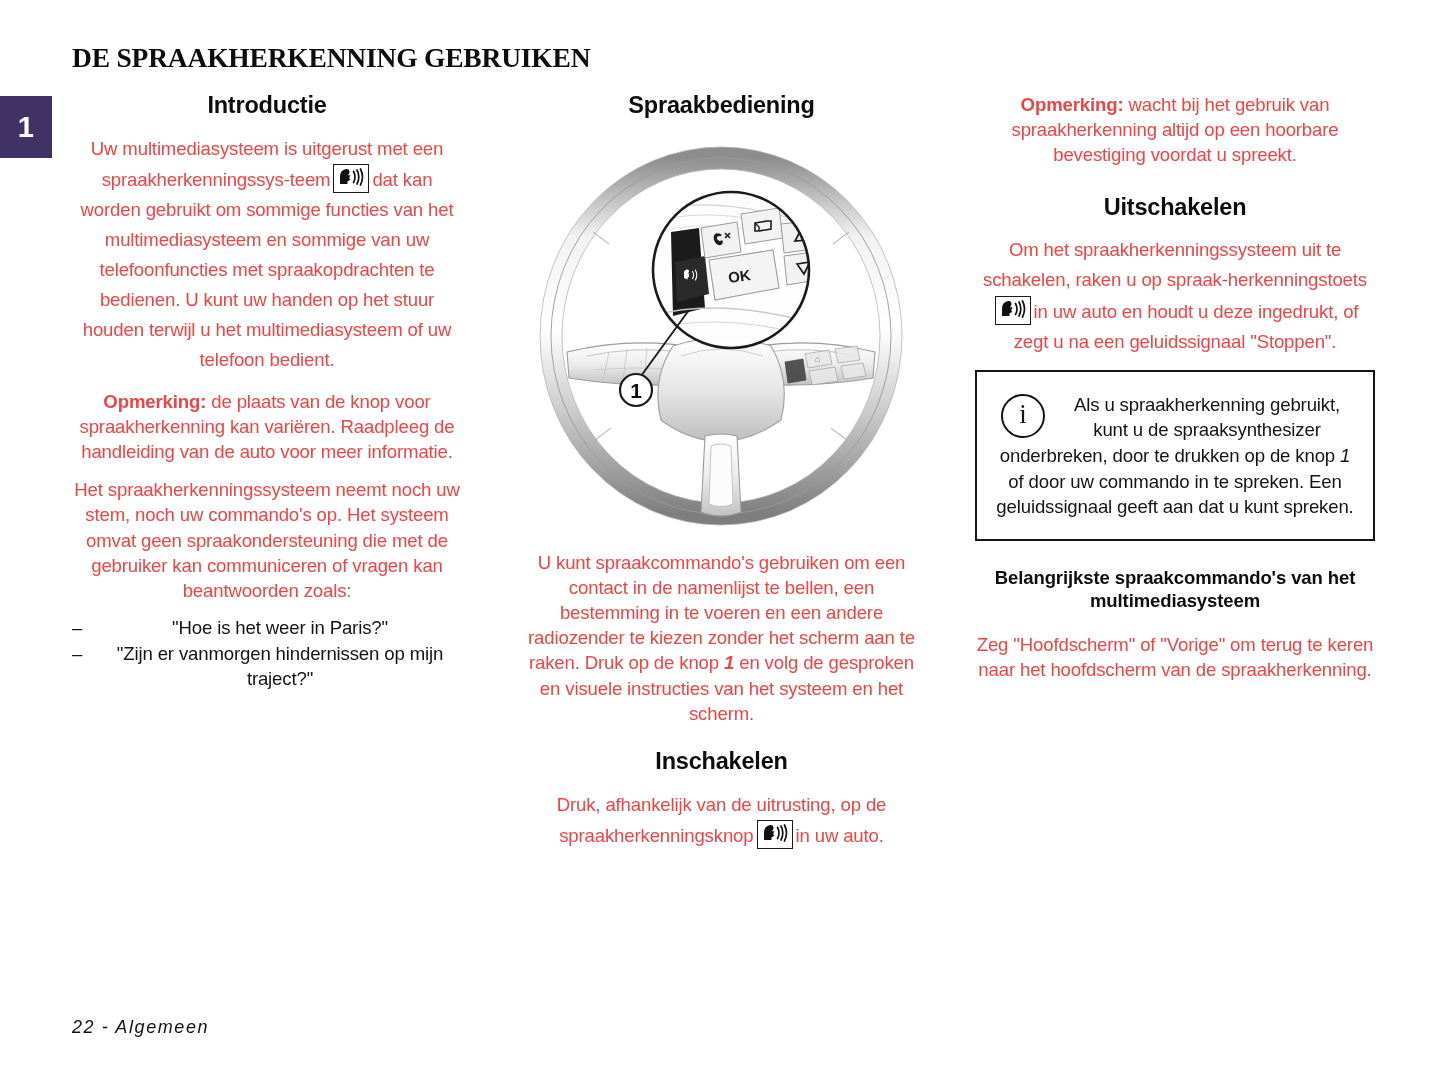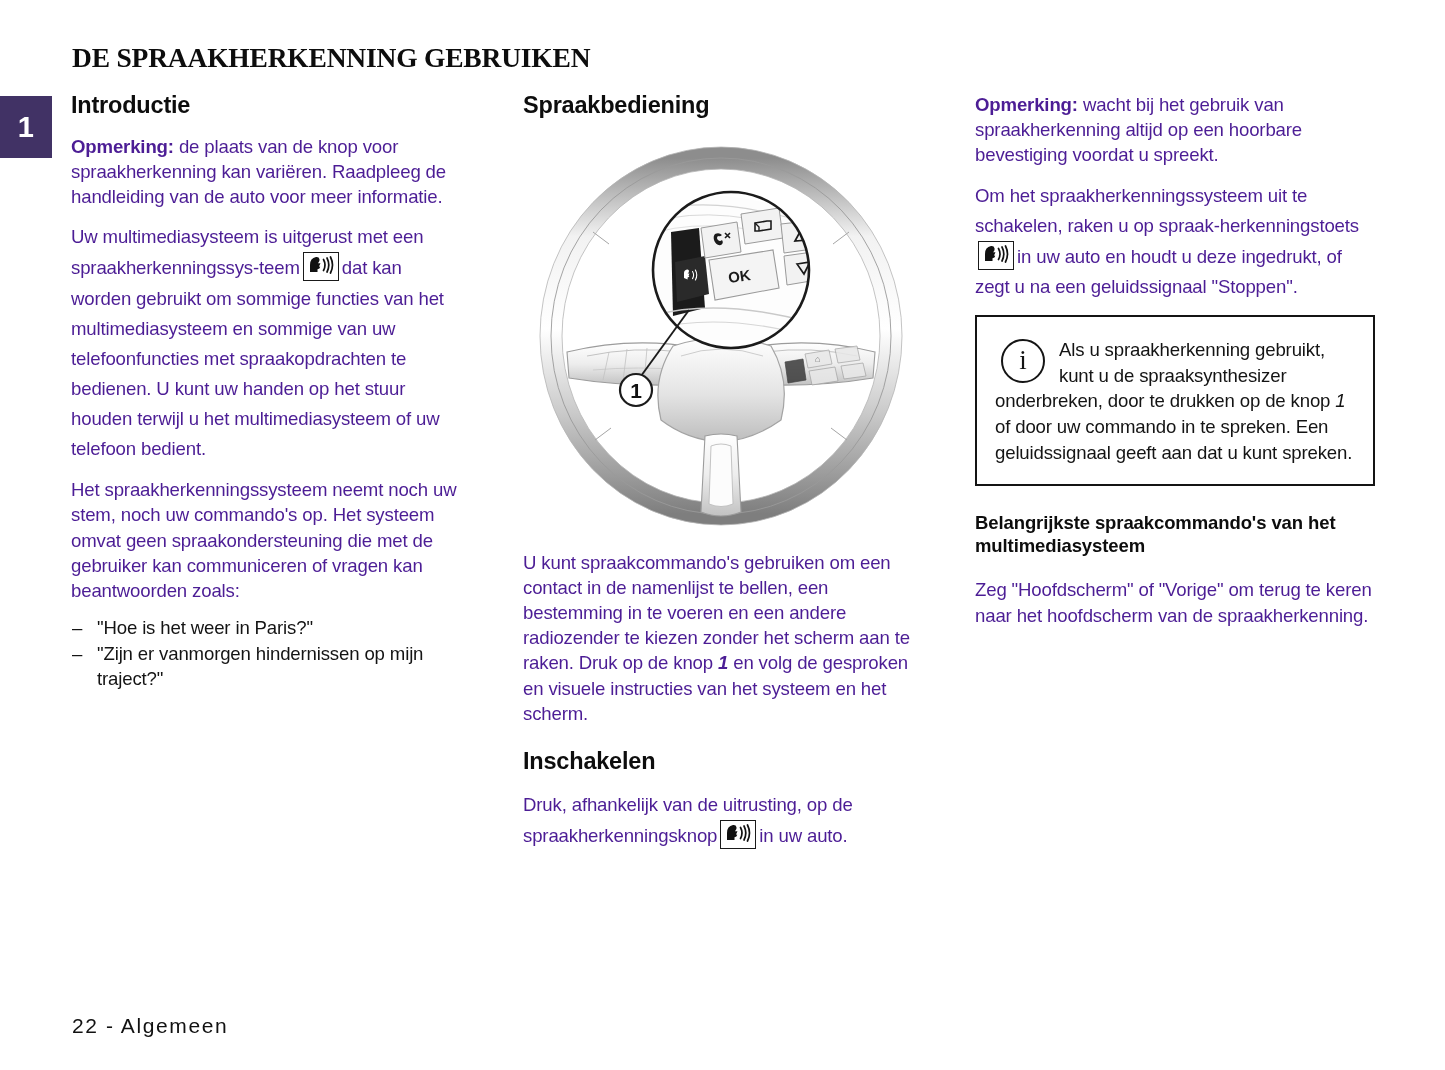--- a/index.html
+++ b/index.html
@@ -46,20 +46,21 @@
     letter-spacing: -0.2px;
     color: #0d0d0d;
     white-space: nowrap;
     font-family: Liberation Serif, serif;
   }
 
   
   .col {
     position: absolute;
     top: 92px;
+    text-align: center;
   }
   .col-left   { left: 71px;  width: 392px; }
   .col-mid    { left: 523px; width: 397px; }
   .col-right  { left: 975px; width: 400px; }
 
   h2.sec {
     font-size: 23.5px;
     font-weight: bold;
     letter-spacing: -0.2px;
     color: #0d0d0d;
@@ -74,21 +75,21 @@
     letter-spacing: -0.1px;
     color: #0d0d0d;
     margin: 0 0 20px 0;
     line-height: 1.22;
   }
 
   p.body {
     font-size: 18.6px;
     line-height: 1.355;
     margin: 0 0 13px 0;
-    color: #4c1d95;
+    color: #ef4444;
     letter-spacing: -0.15px;
   }
   p.body:last-child { margin-bottom: 0; }
   p.body b { font-weight: bold; }
   p.body i.num { font-style: italic; font-weight: bold; }
 
   ul.dash {
     list-style: none;
     margin: 2px 0 0 0;
     padding: 0;
@@ -162,48 +163,49 @@
     line-height: 1;
     font-family: "Liberation Serif", serif;
   }
   .info-circle span { transform: translateY(-1px); }
 
   
   .footer {
     position: absolute;
     left: 72px;
     bottom: 32px;
-    font-size: 21px;
+    font-size: 18px;
     letter-spacing: 1.6px;
     color: #111111;
+    font-style: italic;
   }
 </style>
 </head>
 <body>
 
 <div class="page">
 
   <div class="chapter-tab">
     <span>1</span>
   </div>
 
   <div class="page-title">DE SPRAAKHERKENNING GEBRUIKEN</div>
 
   <div class="col col-left">
 
     <h2 class="sec">Introductie</h2>
-
-    <p class="body"><b>Opmerking:</b><span> de plaats van de knop voor spraakherkenning kan variëren. Raadpleeg de handleiding van de auto voor meer informatie.</span></p>
 
     <p class="body with-icon"><span>Uw multimediasysteem is uitgerust met een spraakherkenningssys-teem</span><span class="vr-icon"><svg width="31" height="24" viewBox="0 0 31 24">
             <path d="M6 19 L6 12 Q6 5 12 4 Q15 3.6 15.5 6.2 Q16 8.6 14 10.2 L16.5 10.2 L15 13.5 L16.3 13.8 Q15.9 16 13.5 16.2 L13.5 19 Z" fill="#111"></path>
             <path d="M19.5 6.5 Q22.5 12 19.5 17.5" stroke="#111" stroke-width="1.7" fill="none" stroke-linecap="round"></path>
             <path d="M23 5 Q26.6 12 23 19" stroke="#111" stroke-width="1.7" fill="none" stroke-linecap="round"></path>
             <path d="M26.5 4 Q30.5 12 26.5 20" stroke="#111" stroke-width="1.7" fill="none" stroke-linecap="round"></path>
           </svg></span><span>dat kan worden gebruikt om sommige functies van het multimediasysteem en sommige van uw telefoonfuncties met spraakopdrachten te bedienen. U kunt uw handen op het stuur houden terwijl u het multimediasysteem of uw telefoon bedient.</span></p>
+
+    <p class="body"><b>Opmerking:</b><span> de plaats van de knop voor spraakherkenning kan variëren. Raadpleeg de handleiding van de auto voor meer informatie.</span></p>
 
     <p class="body">Het spraakherkenningssysteem neemt noch uw stem, noch uw commando's op. Het systeem omvat geen spraakondersteuning die met de gebruiker kan communiceren of vragen kan beantwoorden zoals:</p>
 
     <ul class="dash">
       <li>"Hoe is het weer in Paris?"</li>
       <li>"Zijn er vanmorgen hindernissen op mijn traject?"</li>
     </ul>
   </div>
 
   <div class="col col-mid">
@@ -334,20 +336,21 @@
             <path d="M19.5 6.5 Q22.5 12 19.5 17.5" stroke="#111" stroke-width="1.7" fill="none" stroke-linecap="round"></path>
             <path d="M23 5 Q26.6 12 23 19" stroke="#111" stroke-width="1.7" fill="none" stroke-linecap="round"></path>
             <path d="M26.5 4 Q30.5 12 26.5 20" stroke="#111" stroke-width="1.7" fill="none" stroke-linecap="round"></path>
           </svg></span><span>in uw auto.</span></p>
   </div>
 
   <div class="col col-right">
 
     <p class="body"><b>Opmerking:</b><span> wacht bij het gebruik van spraakherkenning altijd op een hoorbare bevestiging voordat u spreekt.</span></p>
 
+    <h2 class="sec" style="margin-top:26px;">Uitschakelen</h2>
 
     <p class="body with-icon"><span>Om het spraakherkenningssysteem uit te schakelen, raken u op spraak-herkenningstoets</span><span class="vr-icon"><svg width="31" height="24" viewBox="0 0 31 24">
             <path d="M6 19 L6 12 Q6 5 12 4 Q15 3.6 15.5 6.2 Q16 8.6 14 10.2 L16.5 10.2 L15 13.5 L16.3 13.8 Q15.9 16 13.5 16.2 L13.5 19 Z" fill="#111"></path>
             <path d="M19.5 6.5 Q22.5 12 19.5 17.5" stroke="#111" stroke-width="1.7" fill="none" stroke-linecap="round"></path>
             <path d="M23 5 Q26.6 12 23 19" stroke="#111" stroke-width="1.7" fill="none" stroke-linecap="round"></path>
             <path d="M26.5 4 Q30.5 12 26.5 20" stroke="#111" stroke-width="1.7" fill="none" stroke-linecap="round"></path>
           </svg></span><span>in uw auto en houdt u deze ingedrukt, of zegt u na een geluidssignaal "Stoppen".</span></p>
 
     <div class="note-box">
       <div class="note-inner">

